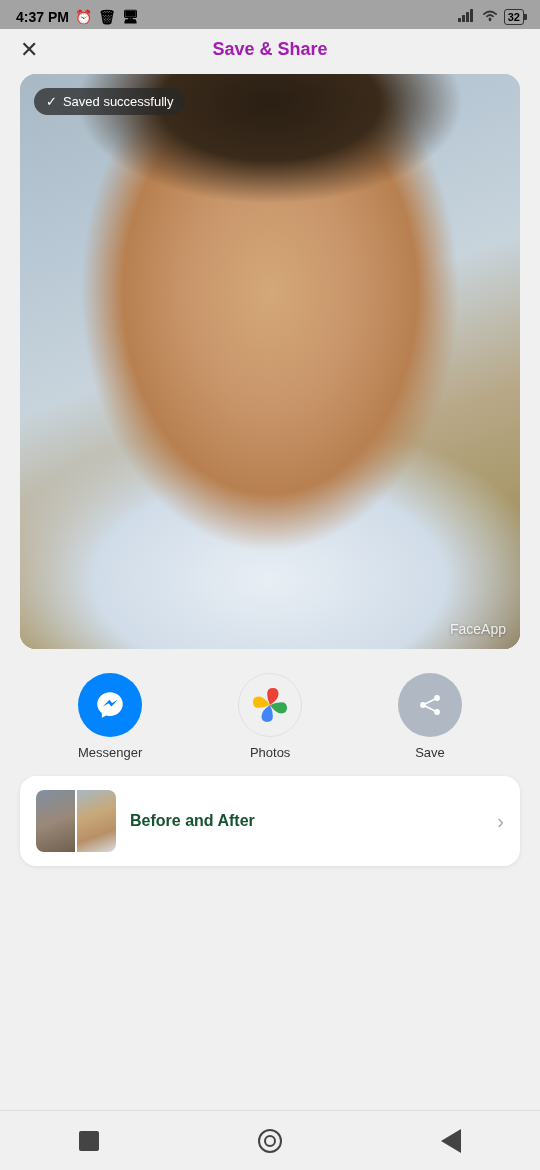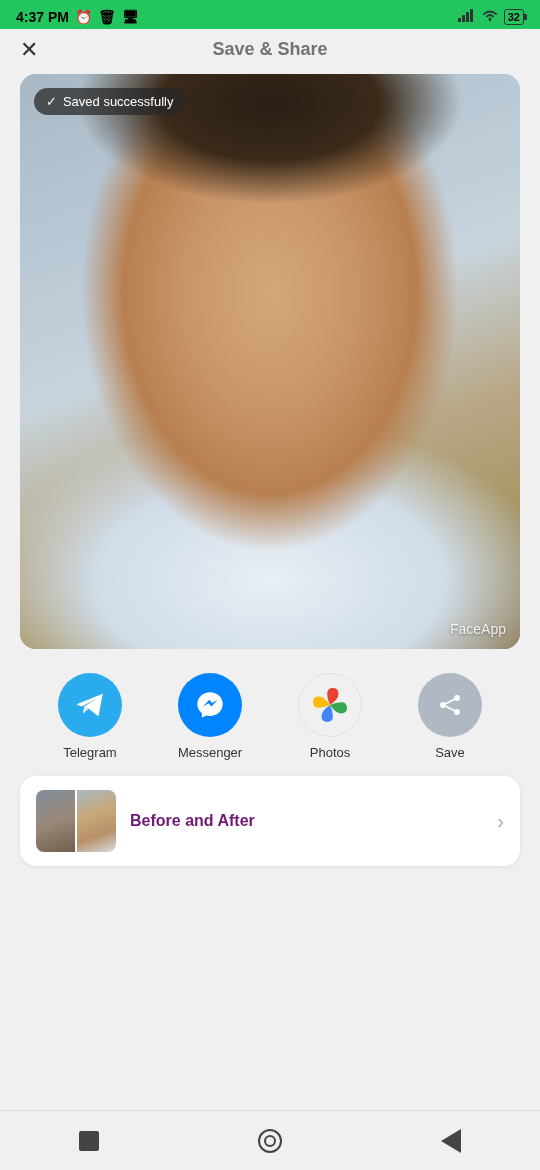--- a/index.html
+++ b/index.html
@@ -12,21 +12,21 @@
       position: relative;
       overflow-x: hidden;
     }
 
     
     .status-bar {
       display: flex;
       justify-content: space-between;
       align-items: center;
       padding: 8px 16px 4px;
-      background: #22c55e;
+      background: #a3a3a3;
     }
     .status-left {
       display: flex;
       align-items: center;
       gap: 6px;
       font-size: 14px;
       font-weight: 600;
     }
     .status-icons {
       display: flex;
@@ -67,21 +67,21 @@
       position: absolute;
       left: 20px;
       font-size: 22px;
       color: #333;
       cursor: pointer;
       line-height: 1;
     }
     .header-title {
       font-size: 18px;
       font-weight: 700;
-      color: #737373;
+      color: #a21caf;
     }
 
     
     .main {
       padding: 0 20px;
     }
 
     
     .image-container {
       position: relative;
@@ -228,21 +228,21 @@
     .bna-thumb-right {
       width: 50%;
       height: 100%;
       background: linear-gradient(160deg, #a8b8c4 0%, #c8a878 40%, #b89068 70%, #d8dce0 100%);
       border-radius: 0 4px 4px 0;
     }
     .bna-text {
       flex: 1;
       font-size: 16px;
       font-weight: 700;
-      color: #701a75;
+      color: #14532d;
     }
     .bna-chevron {
       font-size: 20px;
       color: #aaa;
     }
 
     
     .bottom-nav {
       position: fixed;
       bottom: 0;
@@ -342,30 +342,20 @@
     </div>
     <div class="saved-badge">
       <span class="saved-check">✓</span>
       <span>Saved successfully</span>
     </div>
     <div class="faceapp-watermark">FaceApp</div>
   </div>
 
   <div class="share-row">
 
-    <div class="share-item">
-      <div class="share-icon-circle telegram-circle">
-        <svg class="telegram-svg" viewBox="0 0 48 48" fill="none">
-          <path d="M6 24 L42 8 L34 40 L22 30 L14 36 L16 26 Z" fill="white" opacity="0.2"></path>
-          <path d="M5 23 L42 8 L36 40 L22 29 L14 36 L16 26 L35 14 L12 26 Z" fill="white"></path>
-          <path d="M14 36 L16 26 L22 29 Z" fill="#d0e8f8"></path>
-        </svg>
-      </div>
-      <span class="share-label">Telegram</span>
-    </div>
 
     <div class="share-item">
       <div class="share-icon-circle messenger-circle">
         <svg class="messenger-svg" viewBox="0 0 48 48" fill="none">
           <path d="M24 6C14 6 6 13.5 6 23c0 5 2.5 9.5 6.5 12.5V42l6-3.3c1.7.5 3.5.8 5.5.8 10 0 18-7.5 18-17S34 6 24 6Z" fill="white"></path>
           <path d="M26 26l-4-4.5-8 4.5 9-9.5 4 4.5 8-4.5Z" fill="#0084FF"></path>
         </svg>
       </div>
       <span class="share-label">Messenger</span>
     </div>

